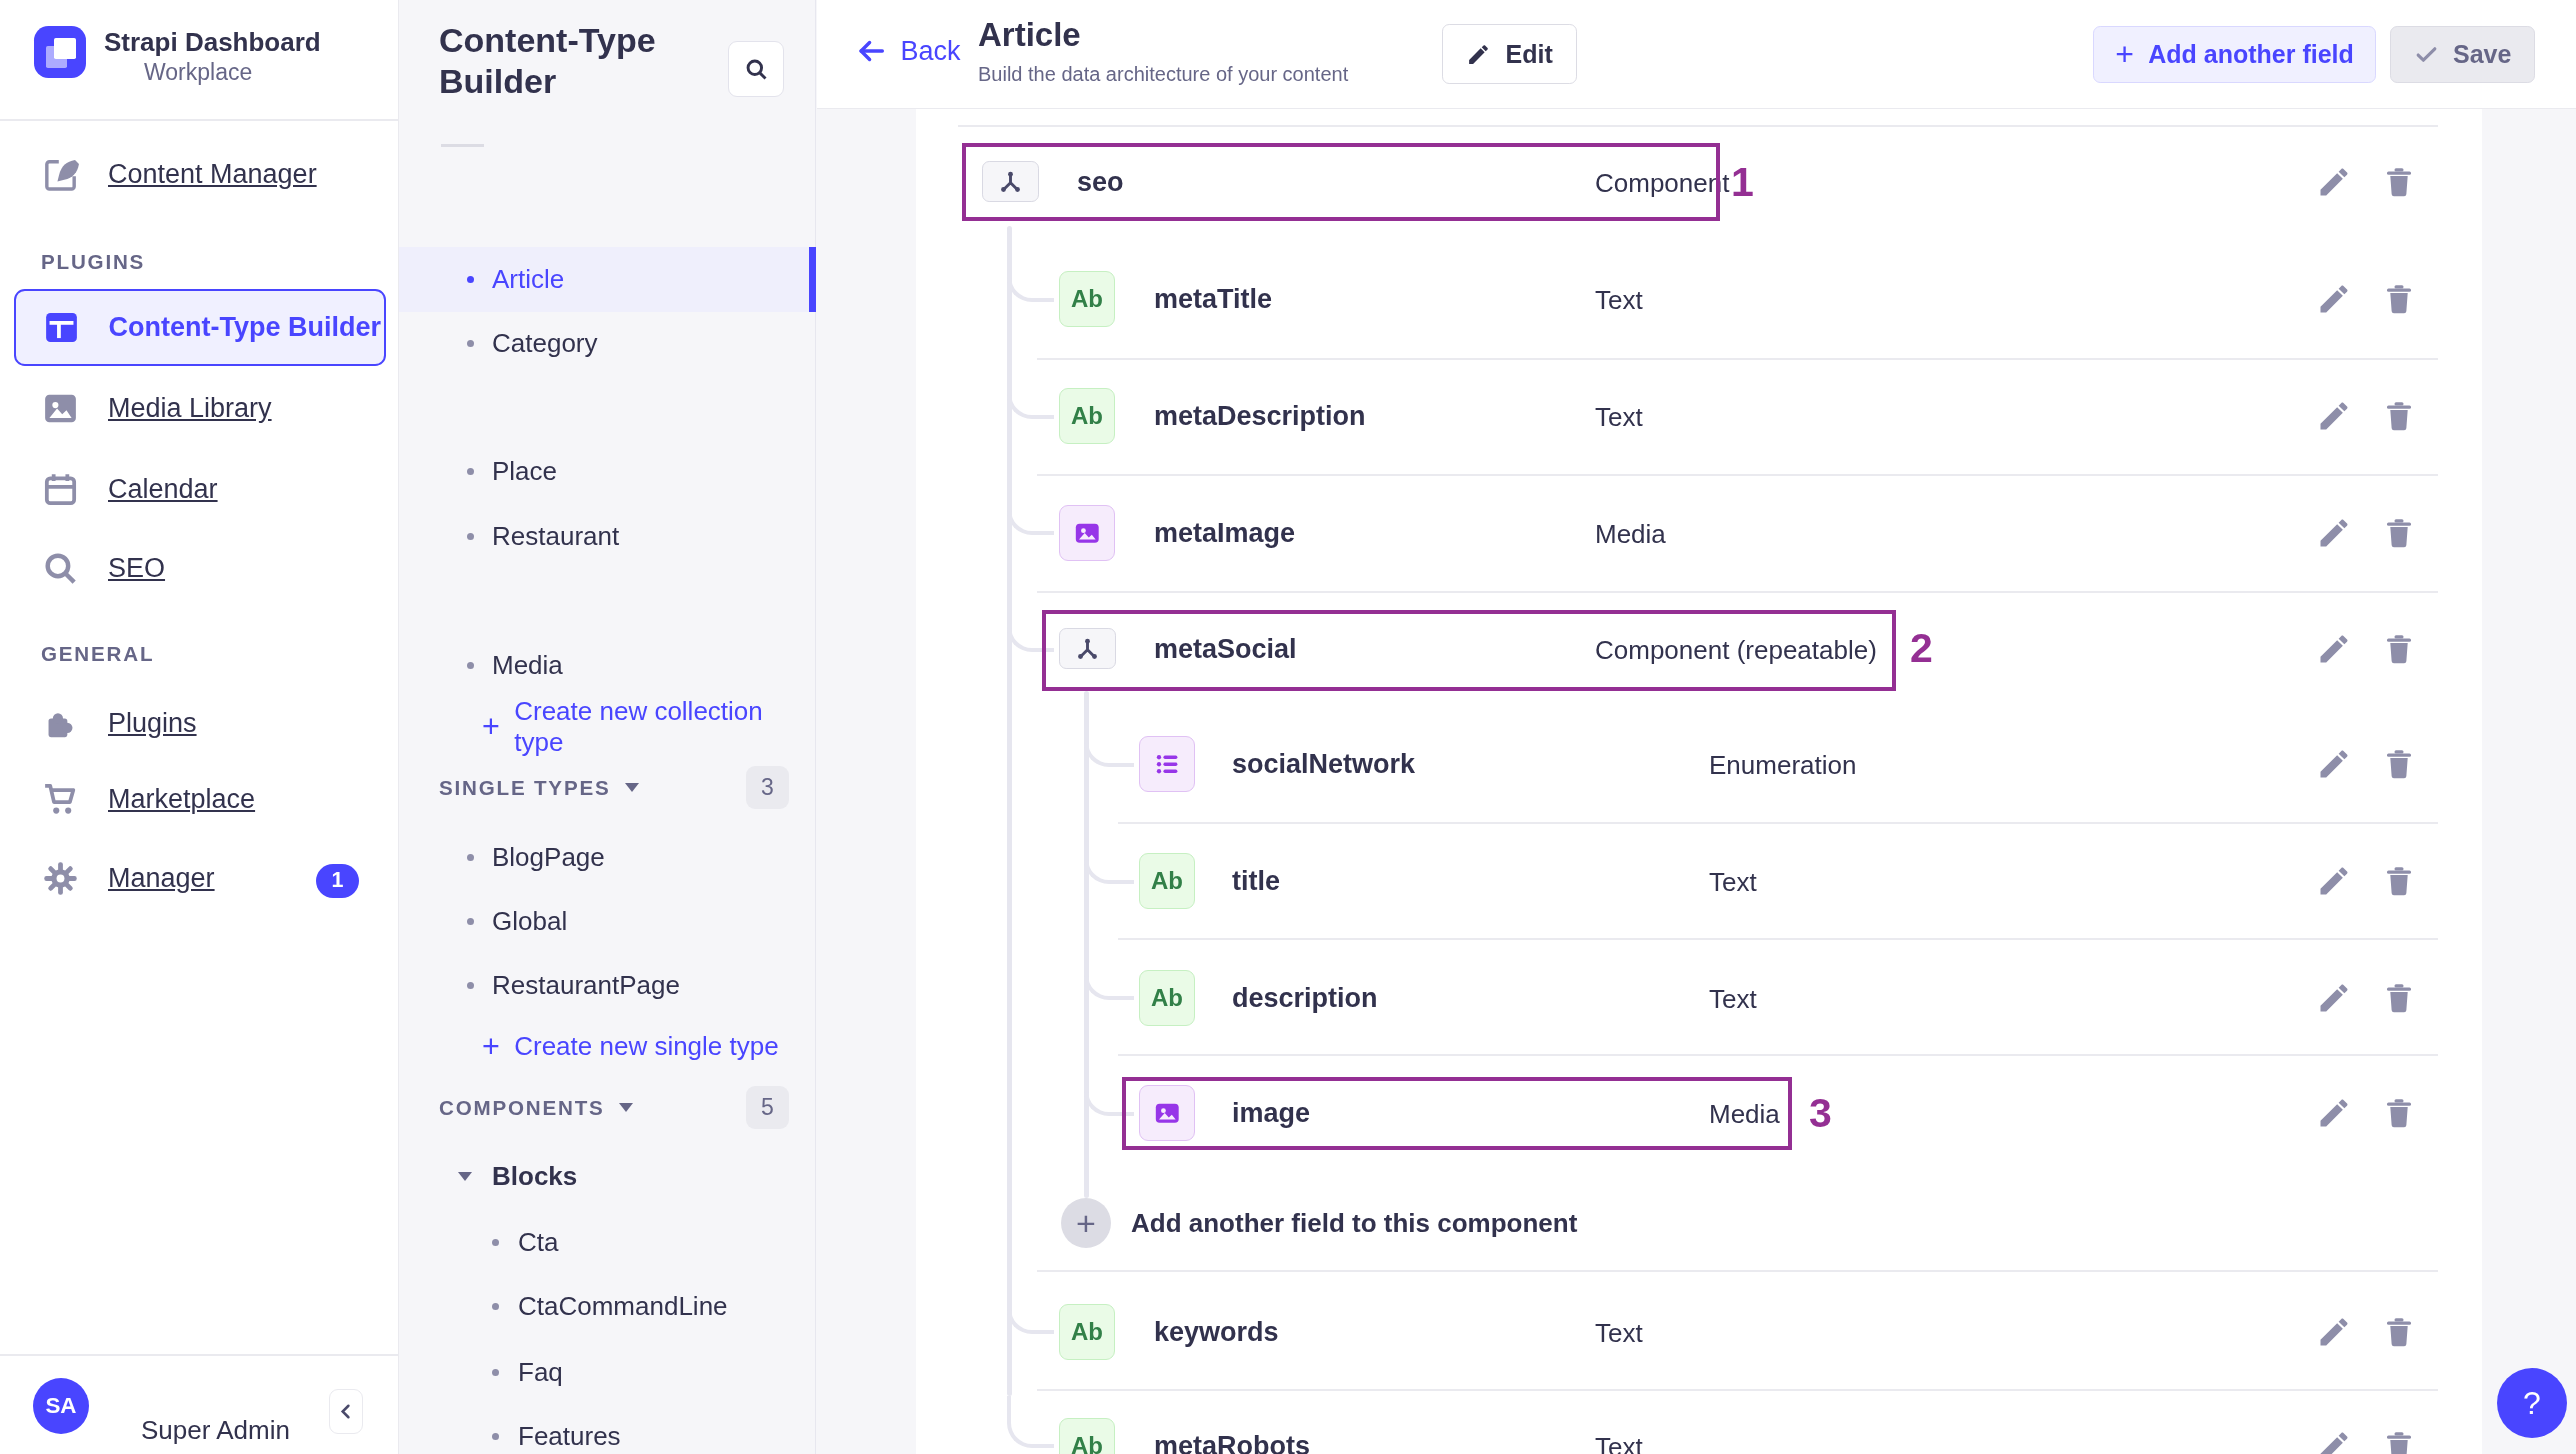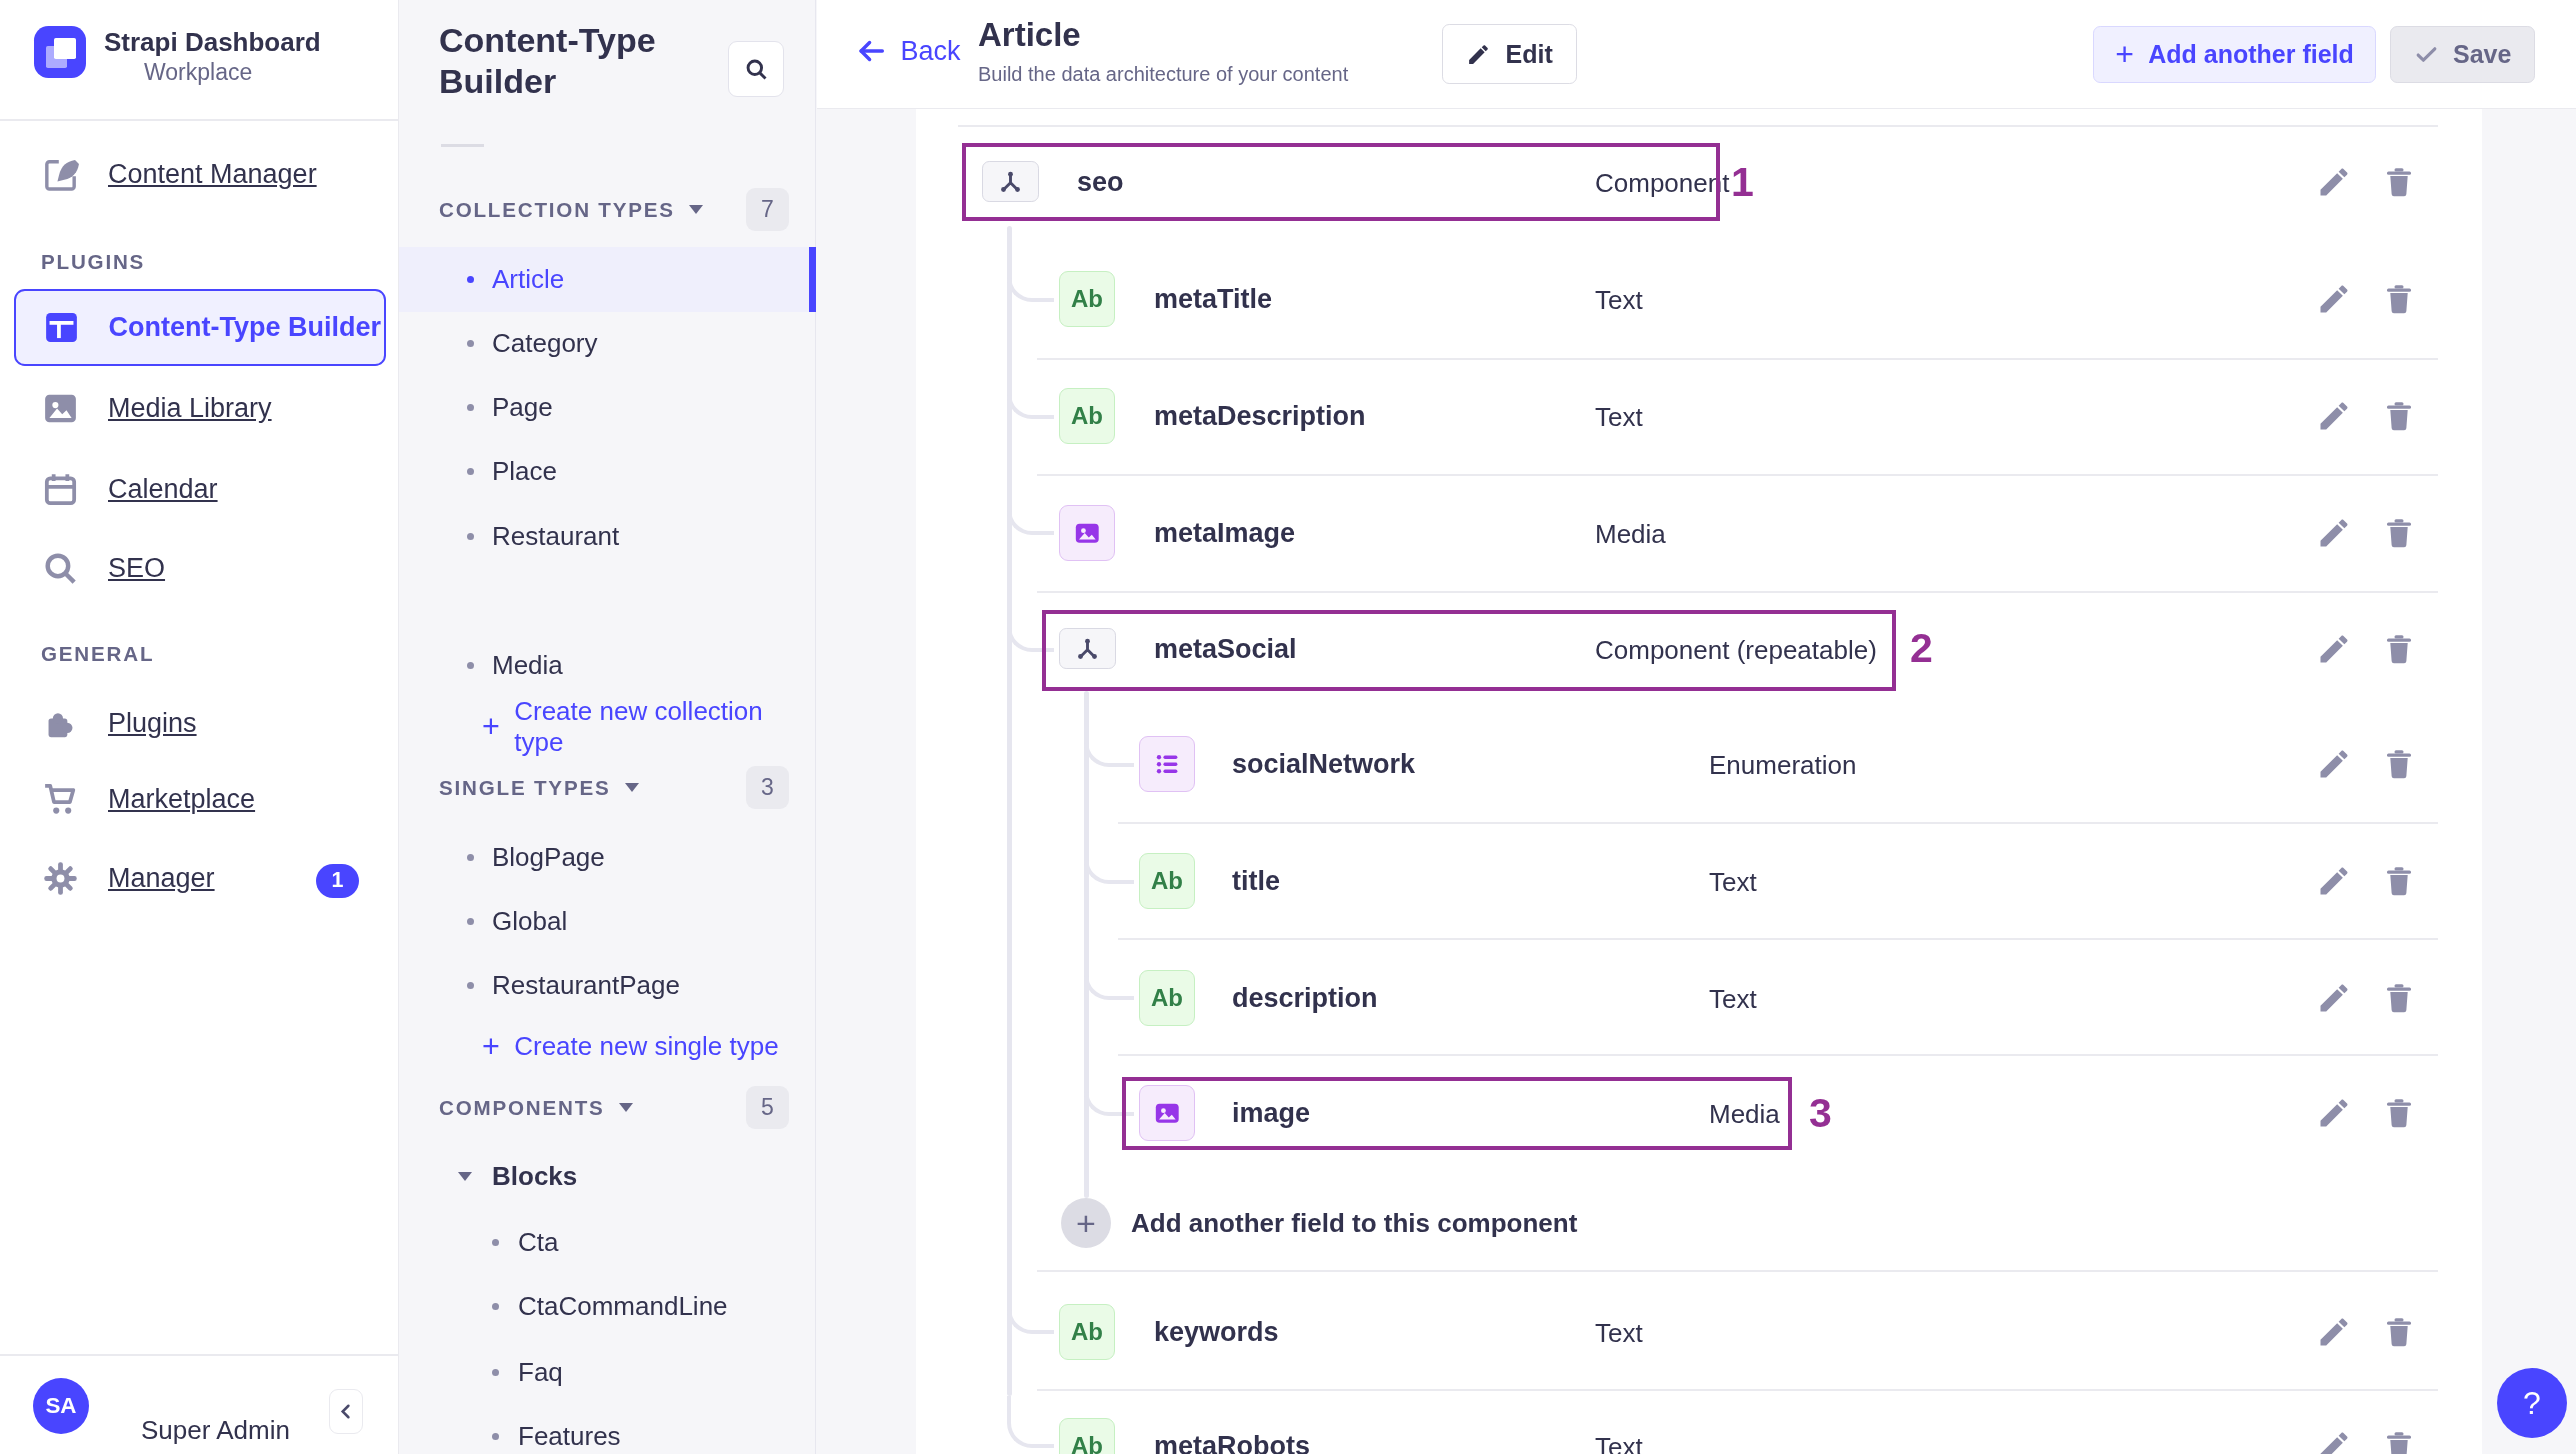--- a/index.html
+++ b/index.html
@@ -224,40 +224,29 @@
   <div id="sidebar2">
     <div class="b-title">Content-Type Builder</div>
     <div class="b-search">
       <svg width="27" height="27" viewBox="0 0 24 24" fill="none" stroke="#32324d" stroke-width="2.6">
           <circle cx="10.5" cy="10.5" r="6"></circle>
           <path d="m15.2 15.2 4.8 4.8"></path>
         </svg>
     </div>
     <div class="b-divider"></div>
 
-    <div class="s2-row" style="top:177px">
-      <span class="s2-head">
-          <span>COLLECTION TYPES</span>
-          <span class="tri-down"></span>
-        </span>
-      <span class="s2-badge">7</span>
-    </div>
 
     <div class="s2-row s2-active-row" style="top:247px">
       <span class="dot" style="background:#4945ff"></span>
       <span class="s2-item s2-active-lb">Article</span>
       <span class="s2-active-bar"></span>
     </div>
     <div class="s2-row" style="top:311px">
         <span class="dot"></span>
         <span class="s2-item">Category</span>
-      </div>
-    <div class="s2-row" style="top:375px">
-        <span class="dot"></span>
-        <span class="s2-item">Page</span>
       </div>
     <div class="s2-row" style="top:439px">
         <span class="dot"></span>
         <span class="s2-item">Place</span>
       </div>
     <div class="s2-row" style="top:504px">
         <span class="dot"></span>
         <span class="s2-item">Restaurant</span>
       </div>
     <div class="s2-row" style="top:633px">

